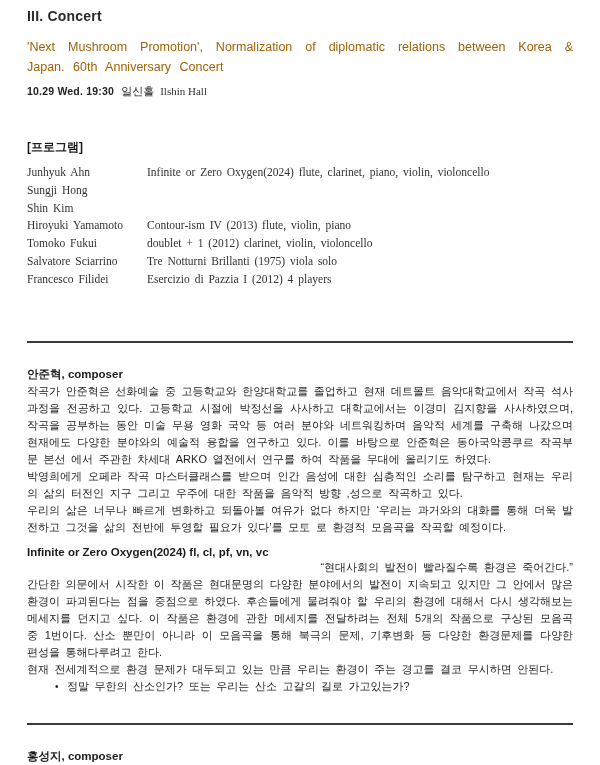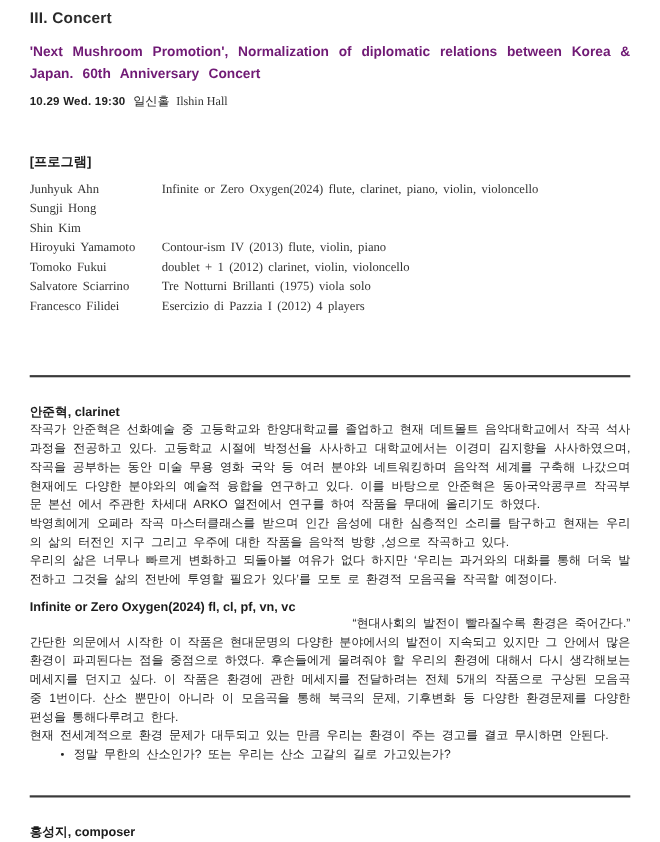--- a/index.html
+++ b/index.html
@@ -5,22 +5,22 @@
   html,body{margin:0;padding:0}
   body{
     width:600px;height:765px;background:#ffffff;overflow:hidden;
     font-family:"Liberation Sans",sans-serif;color:#222222;
     -webkit-font-smoothing:antialiased;
   }
   .page{padding:8px 27px 0 27px;box-sizing:border-box;width:600px;height:561px}
 
   .title{font-size:14px;font-weight:bold;margin:0 0 14px;color:#2a2a2a;letter-spacing:.2px}
   .subtitle{
-    font-size:12.5px;font-weight:bold;line-height:19.5px;margin:0 0 7px;
-    text-align:justify;word-spacing:5px;color:#701a75
+    font-size:12.5px;font-weight:normal;line-height:19.5px;margin:0 0 7px;
+    text-align:justify;word-spacing:5px;color:#a16207
   }
   .dateline{margin:0;font-size:11px;color:#222}
   .dateline .dt{font-weight:bold;font-size:10.5px;letter-spacing:.2px}
   .dateline .kr{margin-left:4px}
   .dateline .en{font-family:"Liberation Serif",serif;margin-left:3px;color:#333}
 
   .program{margin-top:40px}
   .program-heading{font-weight:bold;font-size:12px;margin:0 0 8px;color:#1d1d1d}
   .program-row{
     display:flex;font-family:"Liberation Serif",serif;font-size:11.5px;
@@ -88,21 +88,21 @@
     </div>
     <div class="program-row">
       <span class="composer">Francesco Filidei</span>
       <span class="piece">Esercizio di Pazzia I (2012) 4 players</span>
     </div>
   </div>
 
   <hr class="divider divider-1">
 
   <div class="section">
-    <div class="sec-heading">안준혁, clarinet</div>
+    <div class="sec-heading">안준혁, composer</div>
     <p class="body-p">작곡가 안준혁은 선화예술 중 고등학교와 한양대학교를 졸업하고 현재 데트몰트 음악대학교에서 작곡 석사과정을 전공하고 있다. 고등학교 시절에 박정선을 사사하고 대학교에서는 이경미 김지향을 사사하였으며, 작곡을 공부하는 동안 미술 무용 영화 국악 등 여러 분야와 네트워킹하며 음악적 세계를 구축해 나갔으며 현재에도 다양한 분야와의 예술적 융합을 연구하고 있다. 이를 바탕으로 안준혁은 동아국악콩쿠르 작곡부문 본선 에서 주관한 차세대 ARKO 열전에서 연구를 하여 작품을 무대에 올리기도 하였다.</p>
     <p class="body-p">박영희에게 오페라 작곡 마스터클래스를 받으며 인간 음성에 대한 심층적인 소리를 탐구하고 현재는 우리의 삶의 터전인 지구 그리고 우주에 대한 작품을 음악적 방향 ,성으로 작곡하고 있다.</p>
     <p class="body-p">우리의 삶은 너무나 빠르게 변화하고 되돌아볼 여유가 없다 하지만 ‘우리는 과거와의 대화를 통해 더욱 발전하고 그것을 삶의 전반에 투영할 필요가 있다’를 모토 로 환경적 모음곡을 작곡할 예정이다.</p>
   </div>
 
   <div class="section">
     <div class="sec-heading tight">Infinite or Zero Oxygen(2024) fl, cl, pf, vn, vc</div>
     <p class="body-p quote">“현대사회의 발전이 빨라질수록 환경은 죽어간다.”</p>
     <p class="body-p">간단한 의문에서 시작한 이 작품은 현대문명의 다양한 분야에서의 발전이 지속되고 있지만 그 안에서 많은 환경이 파괴된다는 점을 중점으로 하였다. 후손들에게 물려줘야 할 우리의 환경에 대해서 다시 생각해보는 메세지를 던지고 싶다. 이 작품은 환경에 관한 메세지를 전달하려는 전체 5개의 작품으로 구상된 모음곡 중 1번이다. 산소 뿐만이 아니라 이 모음곡을 통해 북극의 문제, 기후변화 등 다양한 환경문제를 다양한 편성을 통해다루려고 한다.</p>
     <p class="body-p">현재 전세계적으로 환경 문제가 대두되고 있는 만큼 우리는 환경이 주는 경고를 결코 무시하면 안된다.</p>

